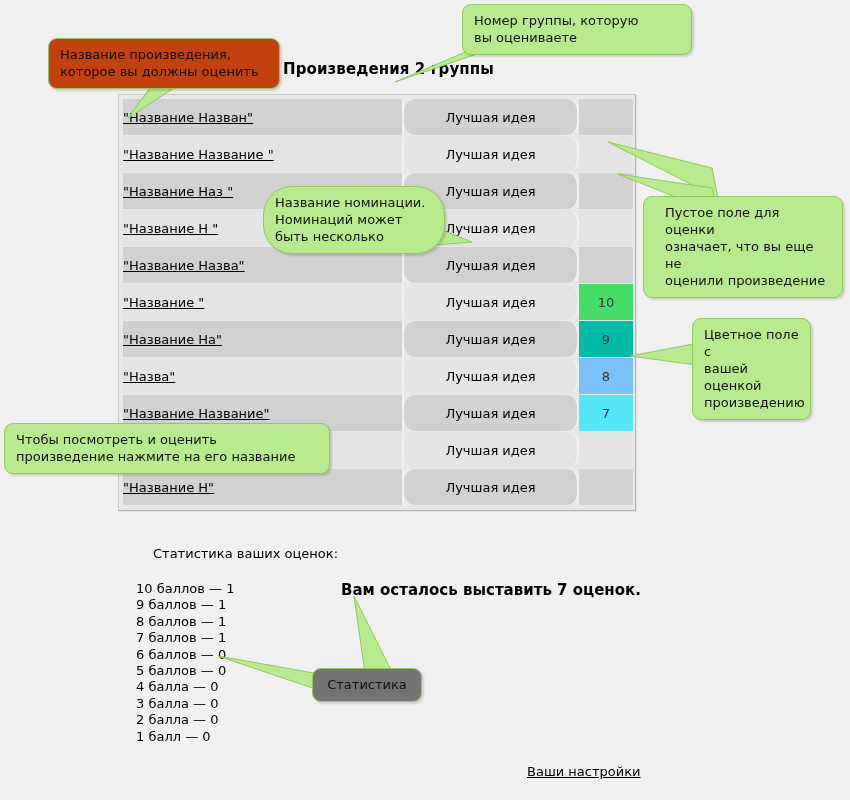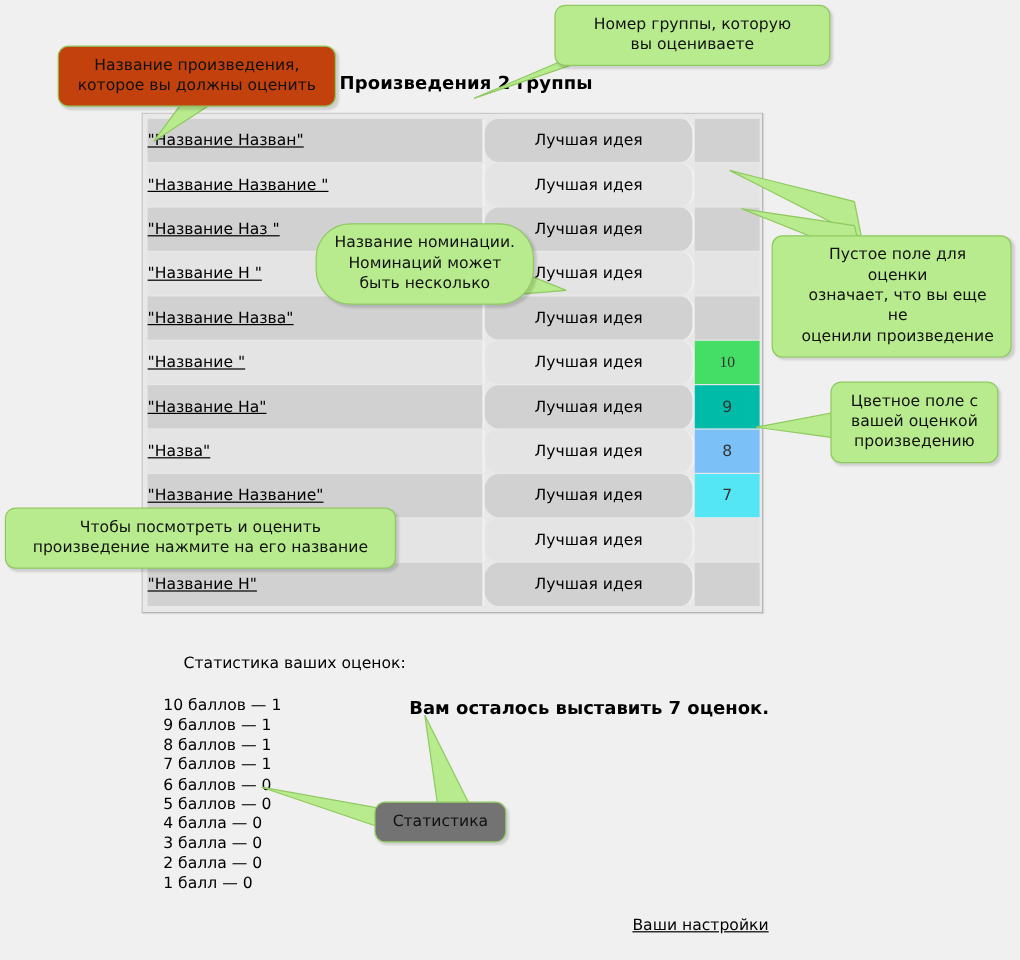--- a/index.html
+++ b/index.html
@@ -121,35 +121,34 @@
     border: 1px solid #8fc95f;
     border-radius: 9px;
     font-size: 13px;
     line-height: 17px;
     padding: 7px 11px 8px 11px;
     box-sizing: border-box;
     box-shadow: 2px 2px 2px rgba(0,0,0,.14);
     color: #111;
     white-space: pre-line;
     z-index: 20;
-    text-align: center;
   }
   .tail {
     position: absolute;
     z-index: 19;
     pointer-events: none;
   }
   .tail svg { display: block; overflow: visible; }
   .tailfill { fill: #b8eb8e; stroke: #8fc95f; stroke-width: 1; }
 
   #co-title     { left: 8px;   top: 38px;  width: 232px; }
   #co-group     { left: 462px; top: 4px;   width: 230px; }
   #co-nomination{ left: 263px; top: 186px; width: 182px; }
   #co-empty     { left: 643px; top: 196px; width: 200px; padding-left: 21px; }
-  #co-colored   { left: 692px; top: 318px; width: 140px; }
+  #co-colored   { left: 692px; top: 318px; width: 119px; }
   #co-click     { left: 4px;   top: 423px; width: 326px; }
   #co-stats     { left: 312px; top: 668px; width: 110px; text-align: center;}
 </style>
 </head>
 <body>
 
 <div id="page-title">Произведения 2 группы</div>
 
 <div class="tail" style="left:120px; top:86px;">
   <svg width="60" height="34" viewBox="0 0 60 34">
@@ -235,21 +234,21 @@
           <a class="work-link"><span class="inner">"Название Назва"</span></a>
         </td>
         <td class="c-nom">Лучшая идея</td>
         <td class="c-score"></td>
       </tr>
       <tr class="row-even">
         <td class="c-title">
           <a class="work-link"><span class="inner">"Название  "</span></a>
         </td>
         <td class="c-nom">Лучшая идея</td>
-        <td class="c-score has-score" style="background: rgb(68, 221, 102); font-family: Liberation Serif, serif;">10</td>
+        <td class="c-score has-score" style="background: rgb(68, 221, 102);">10</td>
       </tr>
       <tr class="row-odd">
         <td class="c-title">
           <a class="work-link"><span class="inner">"Название На"</span></a>
         </td>
         <td class="c-nom">Лучшая идея</td>
         <td class="c-score has-score" style="background: rgb(0, 187, 168);">9</td>
       </tr>
       <tr class="row-even">
         <td class="c-title">

